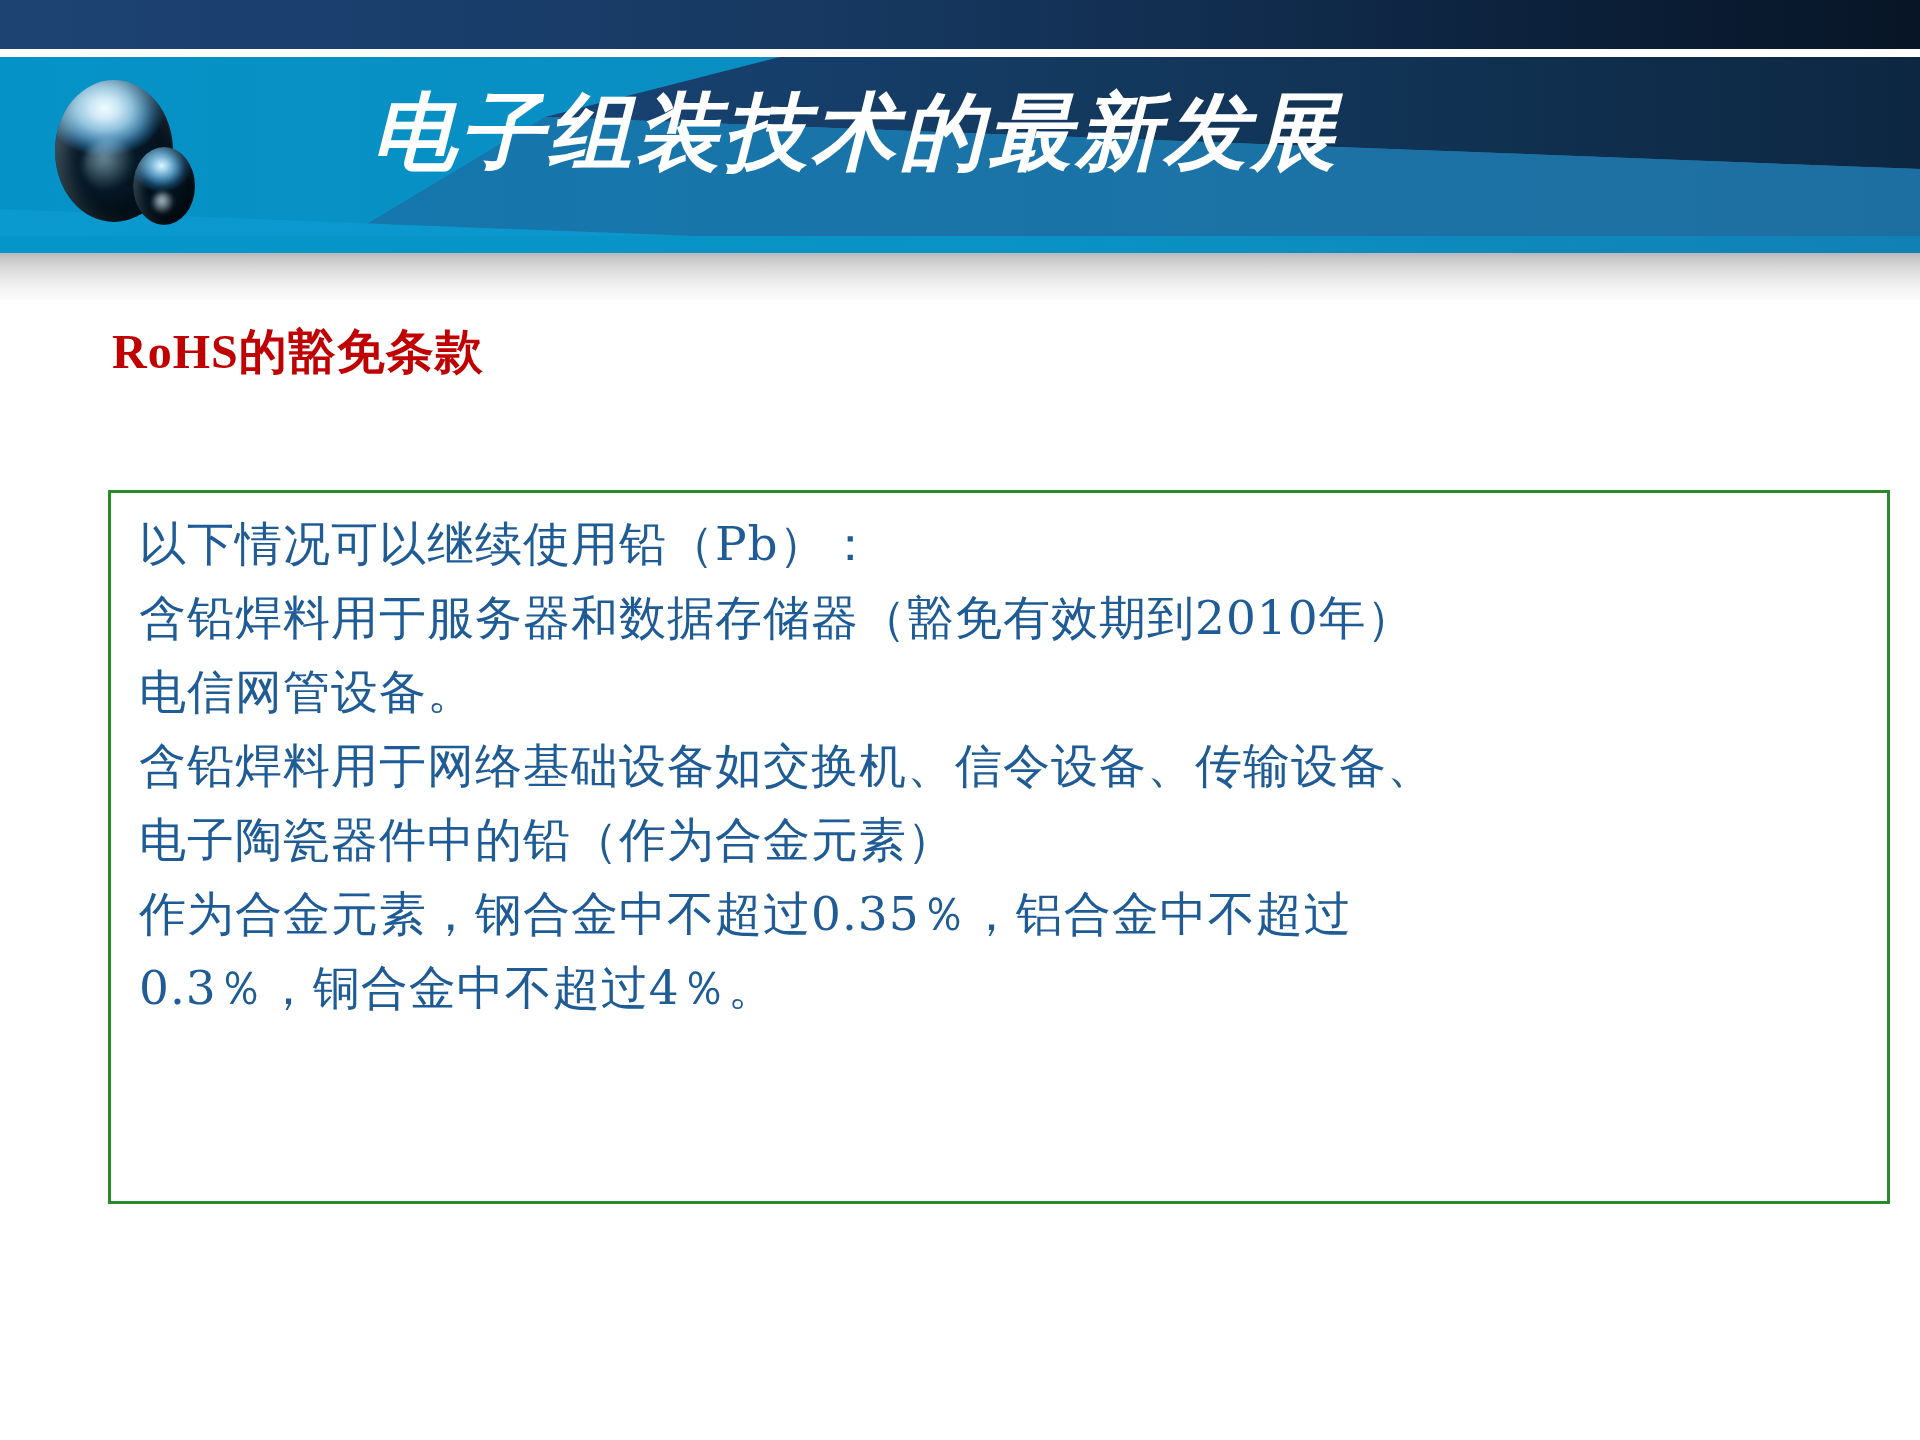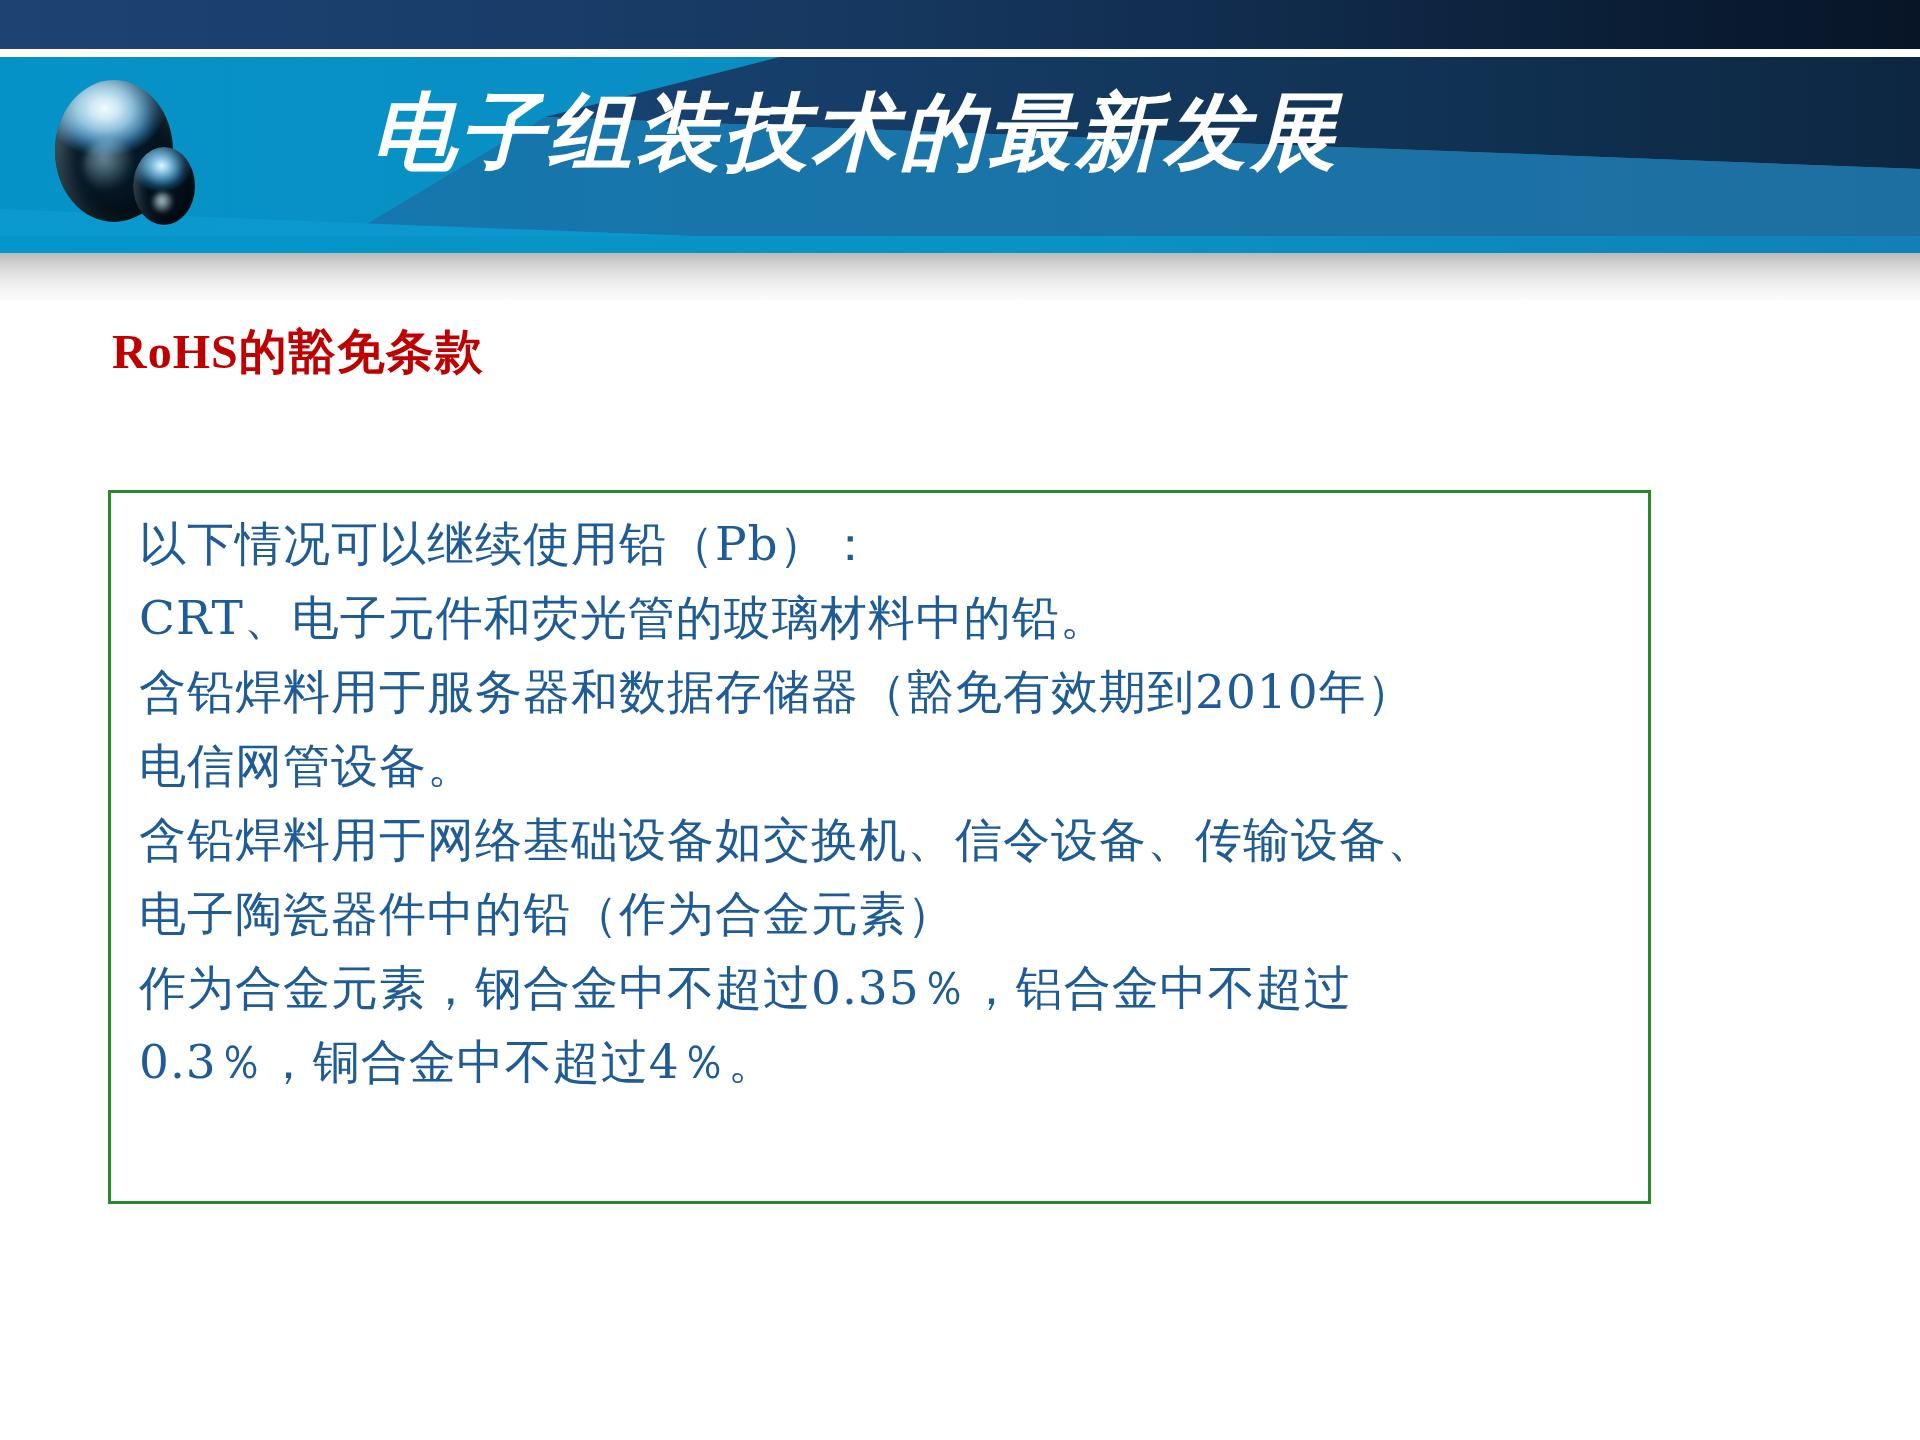--- a/index.html
+++ b/index.html
@@ -216,21 +216,21 @@
   .sub-heading .latin {
     font-family: Liberation Serif, serif;
     font-weight: 700;
   }
 
   
   .body-box {
     position: absolute;
     left: 108px;
     top: 490px;
-    width: 1543px;
+    width: 1782px;
     height: 714px;
     border: 3px solid #2a8a2a;
     background: #ffffff;
     box-sizing: border-box;
   }
   .body-text {
     position: absolute;
     left: 28px;
     top: 14px;
     right: 6px;
@@ -272,21 +272,20 @@
     <div class="slide-title">电子组装技术的最新发展</div>
   </div>
 
   <div class="sub-heading">
     <span class="latin">RoHS</span><span>的豁免条款</span>
   </div>
 
   <div class="body-box">
     <div class="body-text">
       <span class="ln">以下情况可以继续使用铅（Pb）：</span>
-      <span class="ln">CRT、电子元件和荧光管的玻璃材料中的铅。</span>
       <span class="ln">含铅焊料用于服务器和数据存储器（豁免有效期到2010年）</span>
       <span class="ln">电信网管设备。</span>
       <span class="ln">含铅焊料用于网络基础设备如交换机、信令设备、传输设备、</span>
       <span class="ln">电子陶瓷器件中的铅（作为合金元素）</span>
       <span class="ln">作为合金元素，钢合金中不超过0.35％，铝合金中不超过</span>
       <span class="ln">0.3％，铜合金中不超过4％。</span>
     </div>
   </div>
 
 </div>

